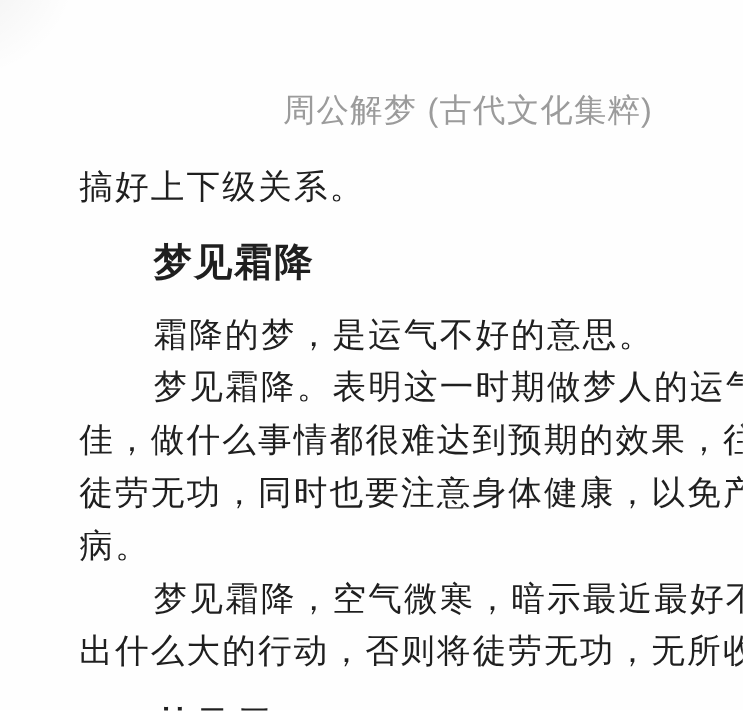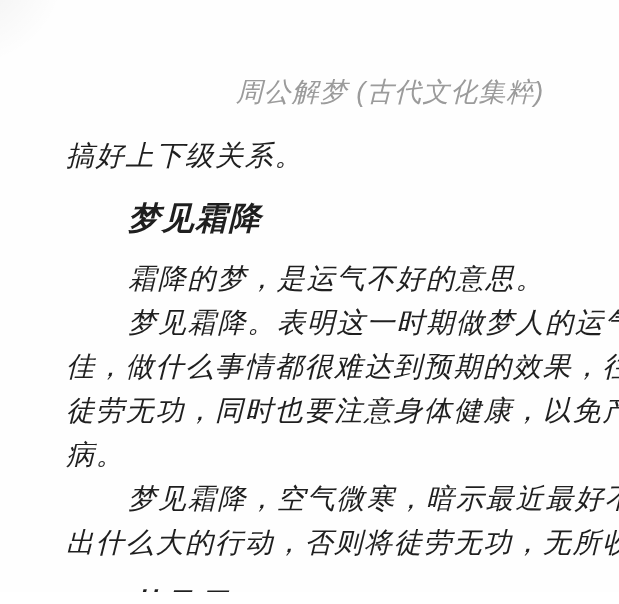--- a/index.html
+++ b/index.html
@@ -11,21 +11,20 @@
   body {
     width: 619px; height: 604px;
     font-family: "Liberation Sans", sans-serif;
     background: #fff;
   }
   .viewport {
     position: relative;
     width: 619px; height: 592px;
     overflow: hidden;
     background: var(--background);
-    font-style: italic;
   }
   .page-curl {
     position: absolute;
     left: 0; top: 0;
     width: 120px; height: 90px;
     background: radial-gradient(circle at -30px -30px, rgba(0,0,0,0.06), rgba(0,0,0,0.0) 95px);
     pointer-events: none;
   }
   .running-header {
     position: absolute;

